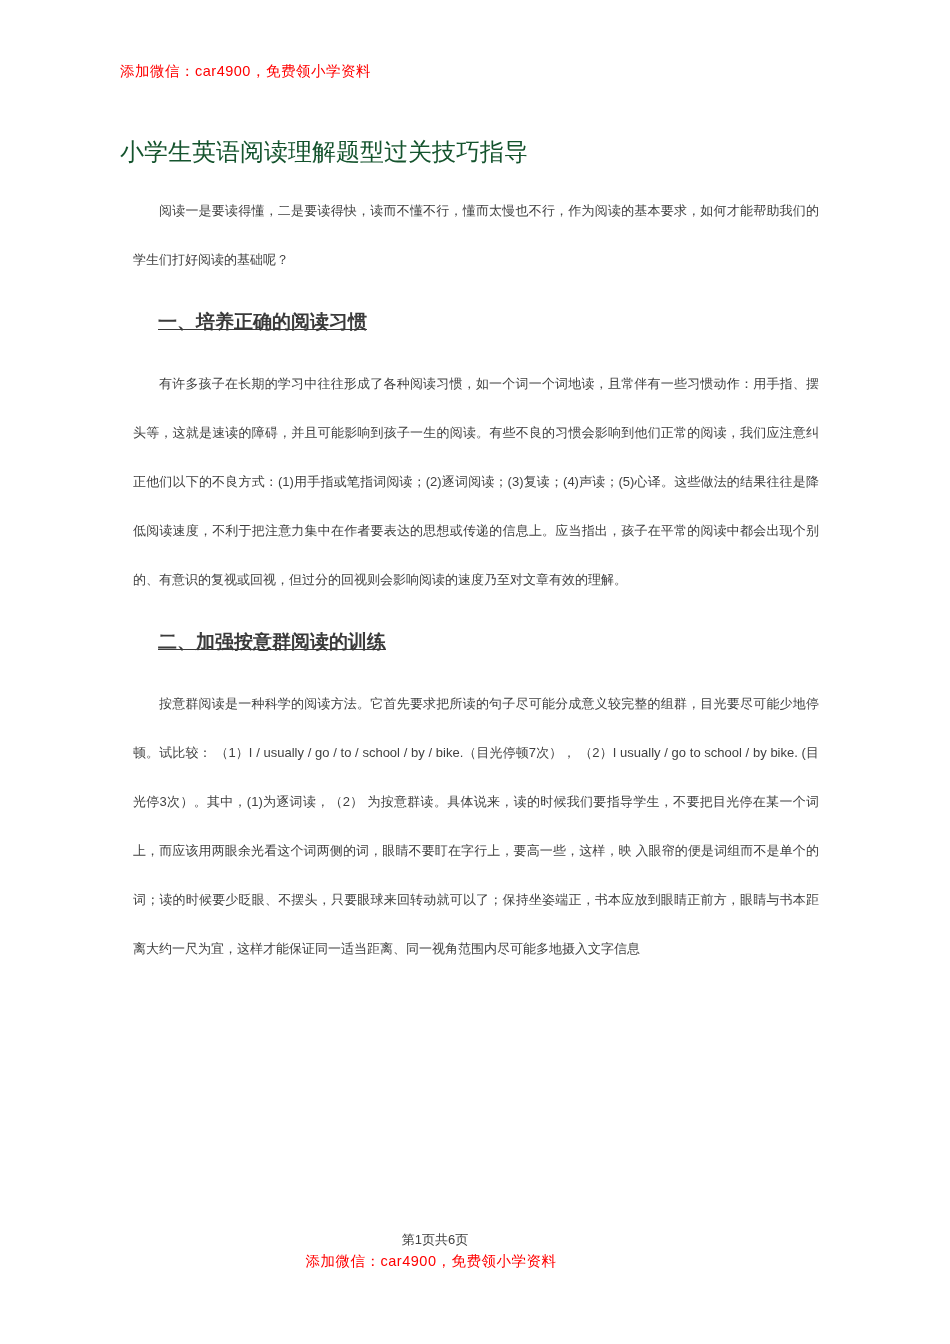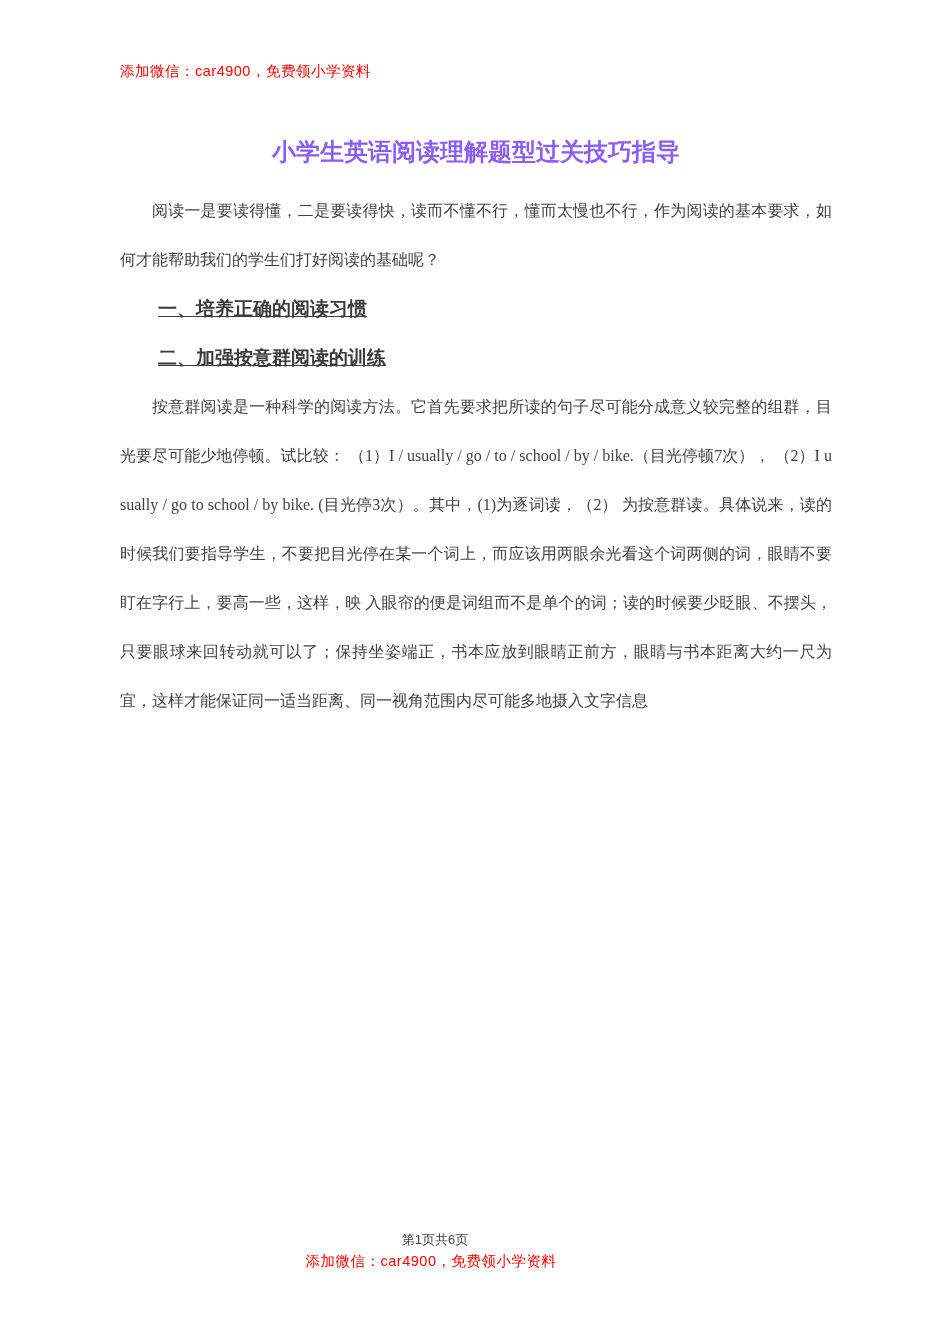--- a/index.html
+++ b/index.html
@@ -25,37 +25,36 @@
     color: #ff0000;
     letter-spacing: 0.5px;
   }
   .content {
     position: absolute;
     top: 132px;
     left: 120px;
     width: 712px;
   }
   .doc-title {
-    text-align: center;
+    text-align: left;
     font-size: 24px;
-    font-weight: bold;
-    color: #8b5cf6;
+    font-weight: normal;
+    color: #14532d;
     margin: 0 0 14px 0;
     line-height: 40px;
   }
   .para {
-    font-size: 16px;
+    font-size: 13px;
     line-height: 49px;
     text-align: justify;
     text-justify: inter-ideograph;
     text-indent: 2em;
     color: #3f3f3f;
-    margin: 0;
+    margin: 13px;
     word-break: break-all;
-    font-family: Liberation Serif, serif;
   }
   .section-heading {
     font-size: 19px;
     line-height: 49px;
     font-weight: bold;
     text-indent: 2em;
     color: #3a3a3a;
     margin: 0;
     text-decoration: underline;
   }
@@ -87,20 +86,21 @@
   <div class="watermark-top">添加微信：car4900，免费领小学资料</div>
 
   <div class="content">
 
     <h1 class="doc-title">小学生英语阅读理解题型过关技巧指导</h1>
 
     <p class="para">阅读一是要读得懂，二是要读得快，读而不懂不行，懂而太慢也不行，作为阅读的基本要求，如何才能帮助我们的学生们打好阅读的基础呢？</p>
 
     <h2 class="section-heading">一、培养正确的阅读习惯</h2>
 
+    <p class="para">有许多孩子在长期的学习中往往形成了各种阅读习惯，如一个词一个词地读，且常伴有一些习惯动作：用手指、摆头等，这就是速读的障碍，并且可能影响到孩子一生的阅读。有些不良的习惯会影响到他们正常的阅读，我们应注意纠正他们以下的不良方式：(1)用手指或笔指词阅读；(2)逐词阅读；(3)复读；(4)声读；(5)心译。这些做法的结果往往是降低阅读速度，不利于把注意力集中在作者要表达的思想或传递的信息上。应当指出，孩子在平常的阅读中都会出现个别的、有意识的复视或回视，但过分的回视则会影响阅读的速度乃至对文章有效的理解。</p>
 
     <h2 class="section-heading">二、加强按意群阅读的训练</h2>
 
     <p class="para">按意群阅读是一种科学的阅读方法。它首先要求把所读的句子尽可能分成意义较完整的组群，目光要尽可能少地停顿。试比较： （1）I / usually / go / to / school / by / bike.（目光停顿7次）， （2）I usually / go to school / by bike. (目光停3次）。其中，(1)为逐词读，（2） 为按意群读。具体说来，读的时候我们要指导学生，不要把目光停在某一个词上，而应该用两眼余光看这个词两侧的词，眼睛不要盯在字行上，要高一些，这样，映 入眼帘的便是词组而不是单个的词；读的时候要少眨眼、不摆头，只要眼球来回转动就可以了；保持坐姿端正，书本应放到眼睛正前方，眼睛与书本距离大约一尺为宜，这样才能保证同一适当距离、同一视角范围内尽可能多地摄入文字信息</p>
 
   </div>
 
   <div class="footer">
     <div class="page-indicator">第1页共6页</div>
     <div class="watermark-bottom">添加微信：car4900，免费领小学资料</div>

